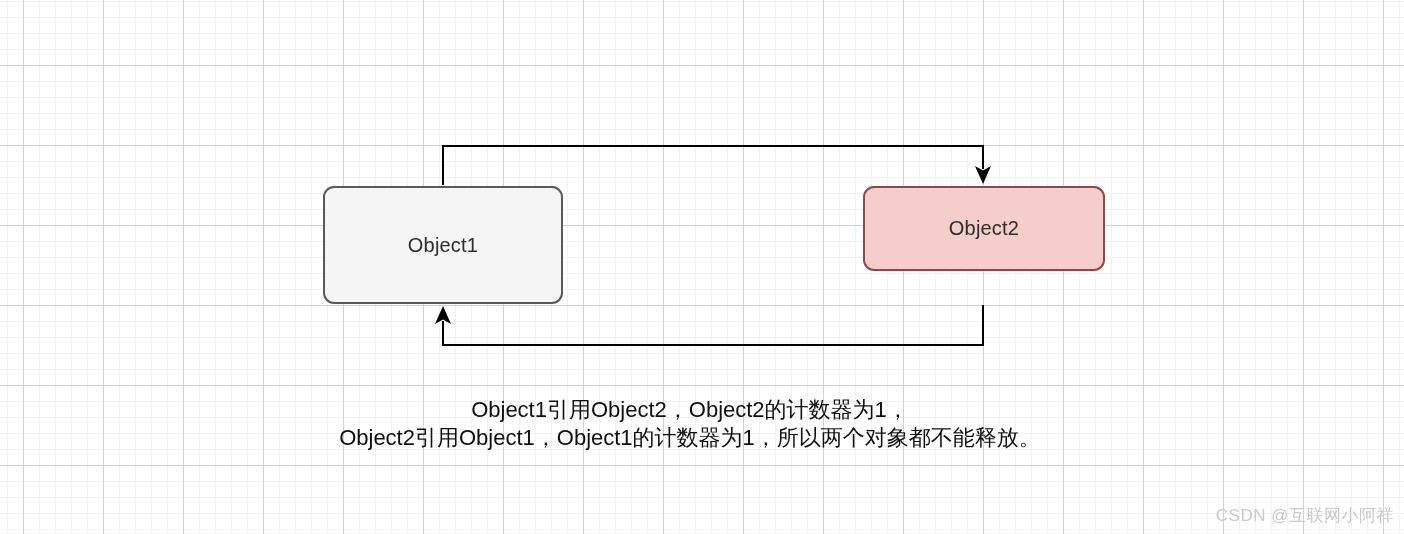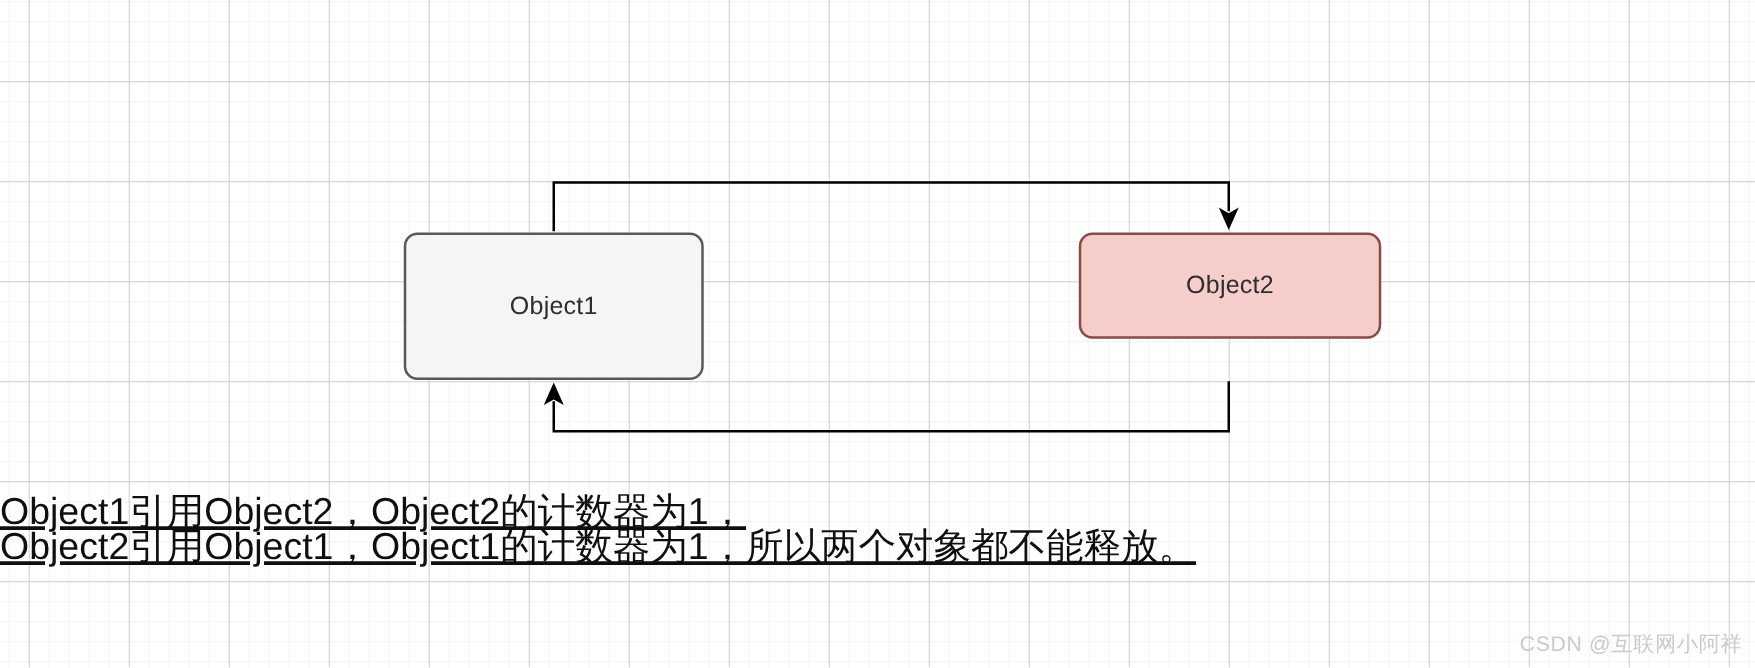--- a/index.html
+++ b/index.html
@@ -64,24 +64,24 @@
     width: 242px;
     height: 85px;
     background: #f5cdca;
     border: 2px solid #8b4a47;
   }
   .caption {
     position: absolute;
     top: 396px;
     left: 0;
     width: 1380px;
-    font-size: 30px;
+    text-align: center;
+    font-size: 22px;
     line-height: 28px;
     color: #0f0f0f;
-    text-decoration: underline;
   }
   .watermark {
     position: absolute;
     right: 10px;
     bottom: 7px;
     font-size: 17px;
     letter-spacing: 0.5px;
     color: #cdc9c6;
     margin-top: 38px;
   }

